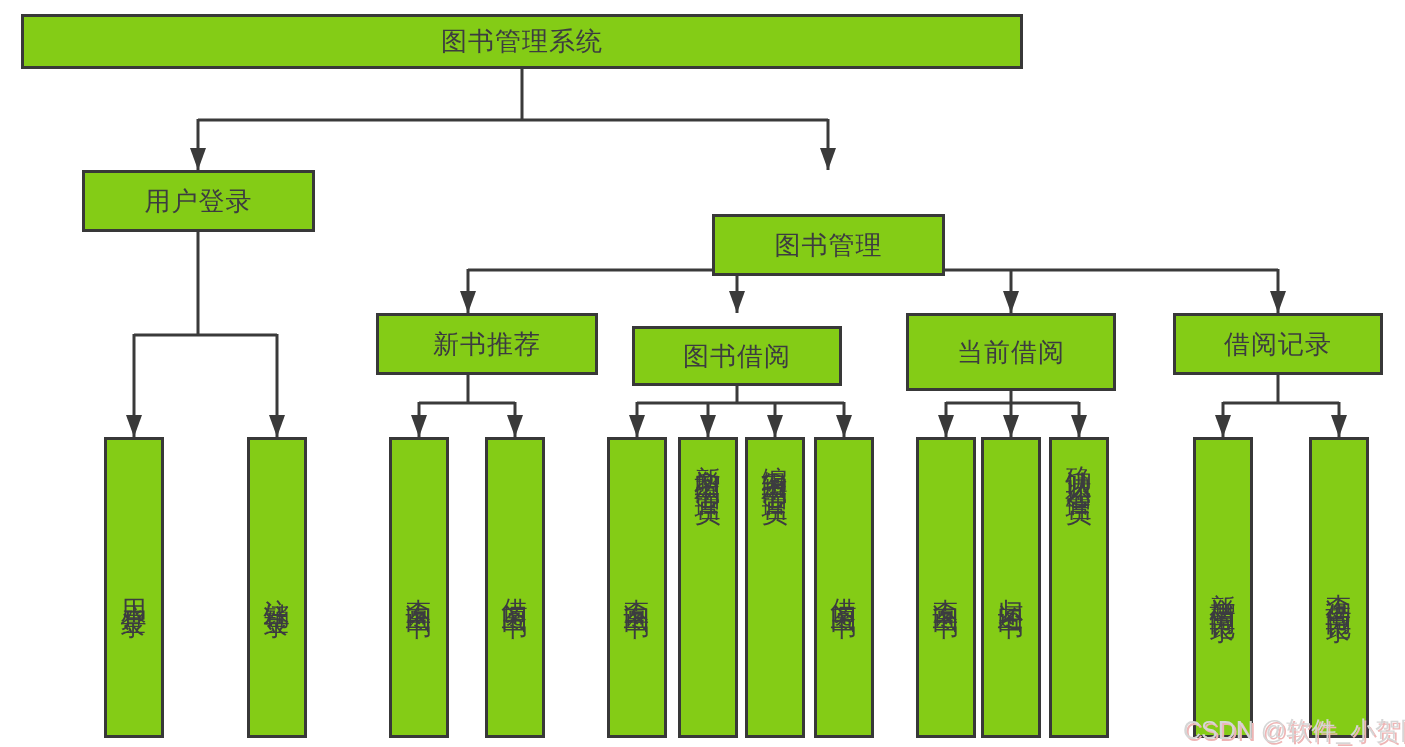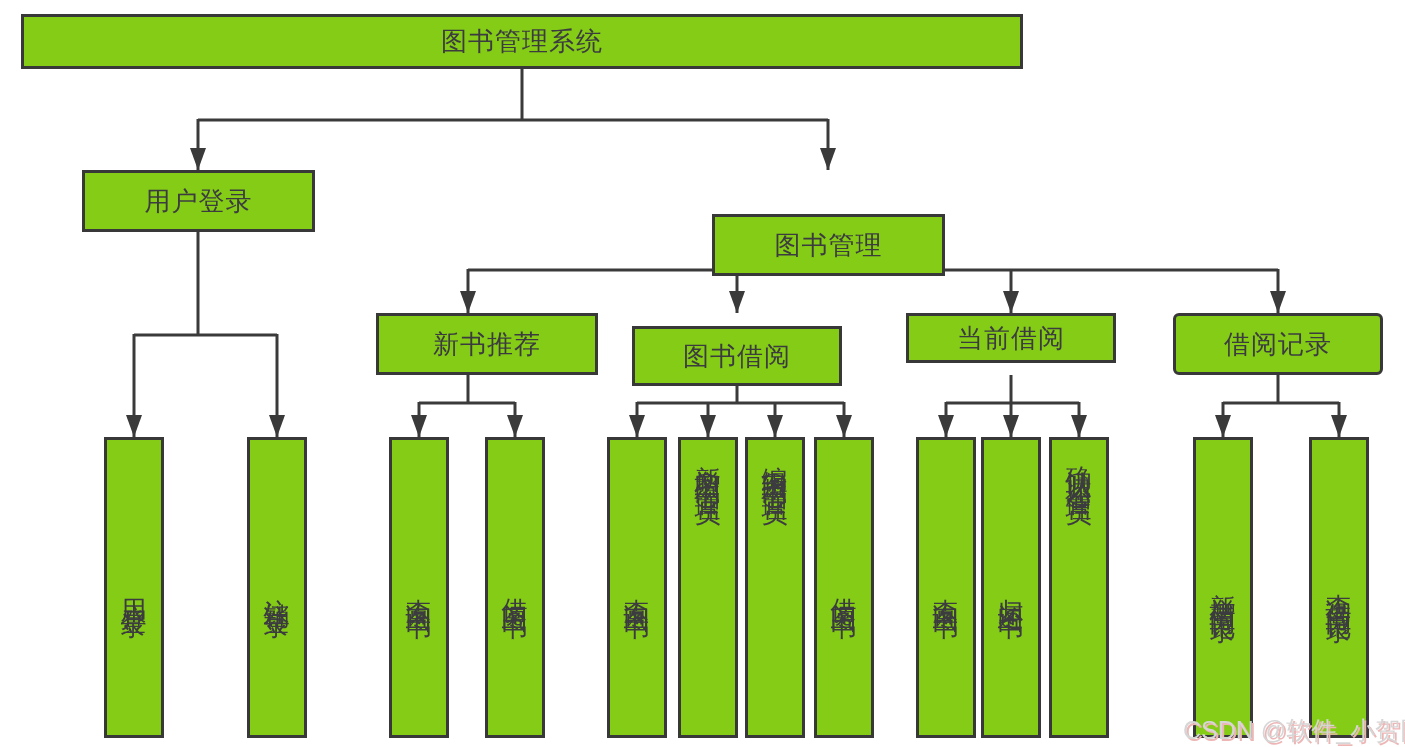--- a/index.html
+++ b/index.html
@@ -26,22 +26,22 @@
   }
   .leaf.tall-text { align-items:flex-start; }
   .leaf.tall-text .vtext { padding-top:5px; }
 
   
   #root-box   { left:21px;   top:14px;  width:1002px; height:55px; }
   #b-user     { left:82px;   top:170px; width:233px;  height:62px; }
   #b-mgmt     { left:712px;  top:170px; width:233px;  height:62px;margin-top:44px; }
   #b-recommend{ left:376px;  top:313px; width:222px;  height:62px; }
   #b-borrow   { left:632px;  top:326px; width:210px;  height:60px; }
-  #b-current  { left:906px;  top:313px; width:210px;  height:50px; }
-  #b-records  { left:1173px; top:313px; width:210px;  height:62px;border-radius:6px; }
+  #b-current  { left:906px;  top:313px; width:210px;  height:78px; }
+  #b-records  { left:1173px; top:313px; width:210px;  height:62px; }
   .leaf { top:437px; width:60px; height:301px; }
   #l-login      { left:104px; }
   #l-logout     { left:247px; }
   #l-rec-query  { left:389px; }
   #l-rec-borrow { left:485px; }
   #l-bor-query  { left:607px; }
   #l-bor-add    { left:678px; }
   #l-bor-edit   { left:745px; }
   #l-bor-borrow { left:814px; }
   #l-cur-query  { left:916px; }

